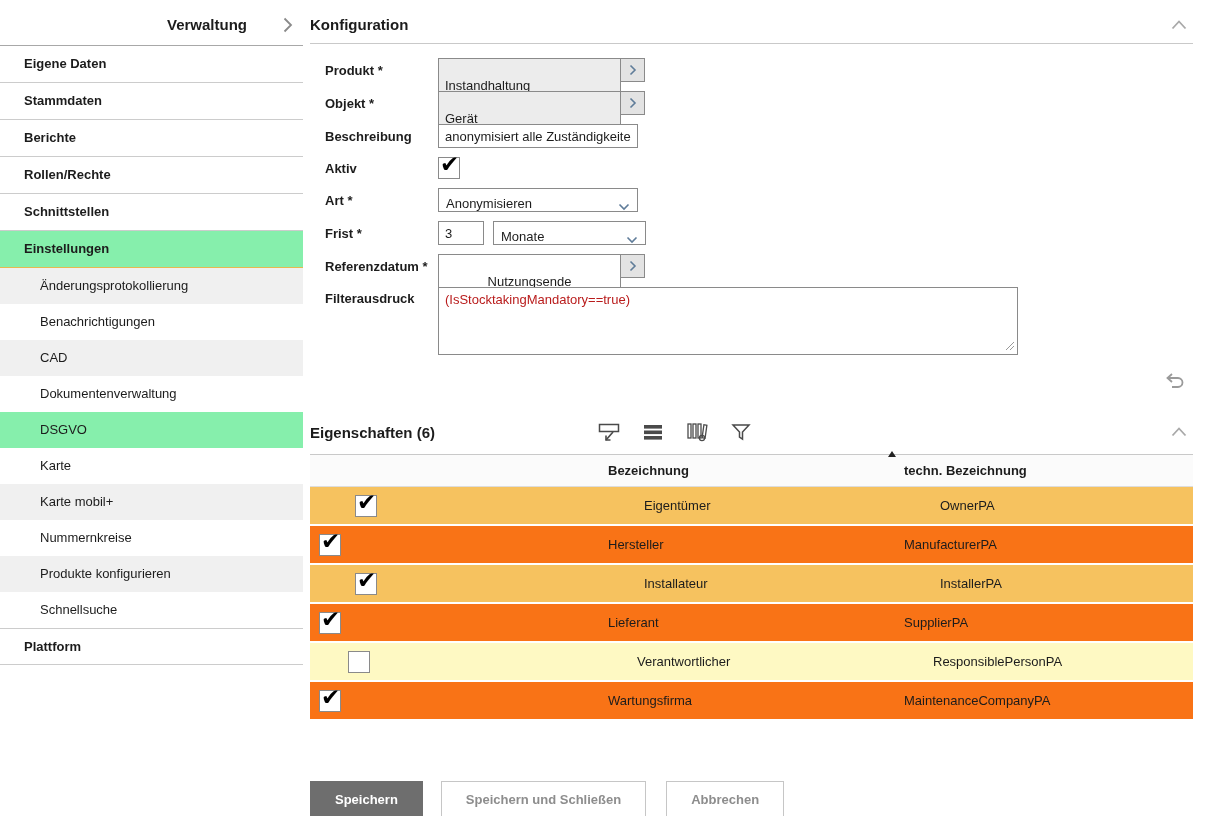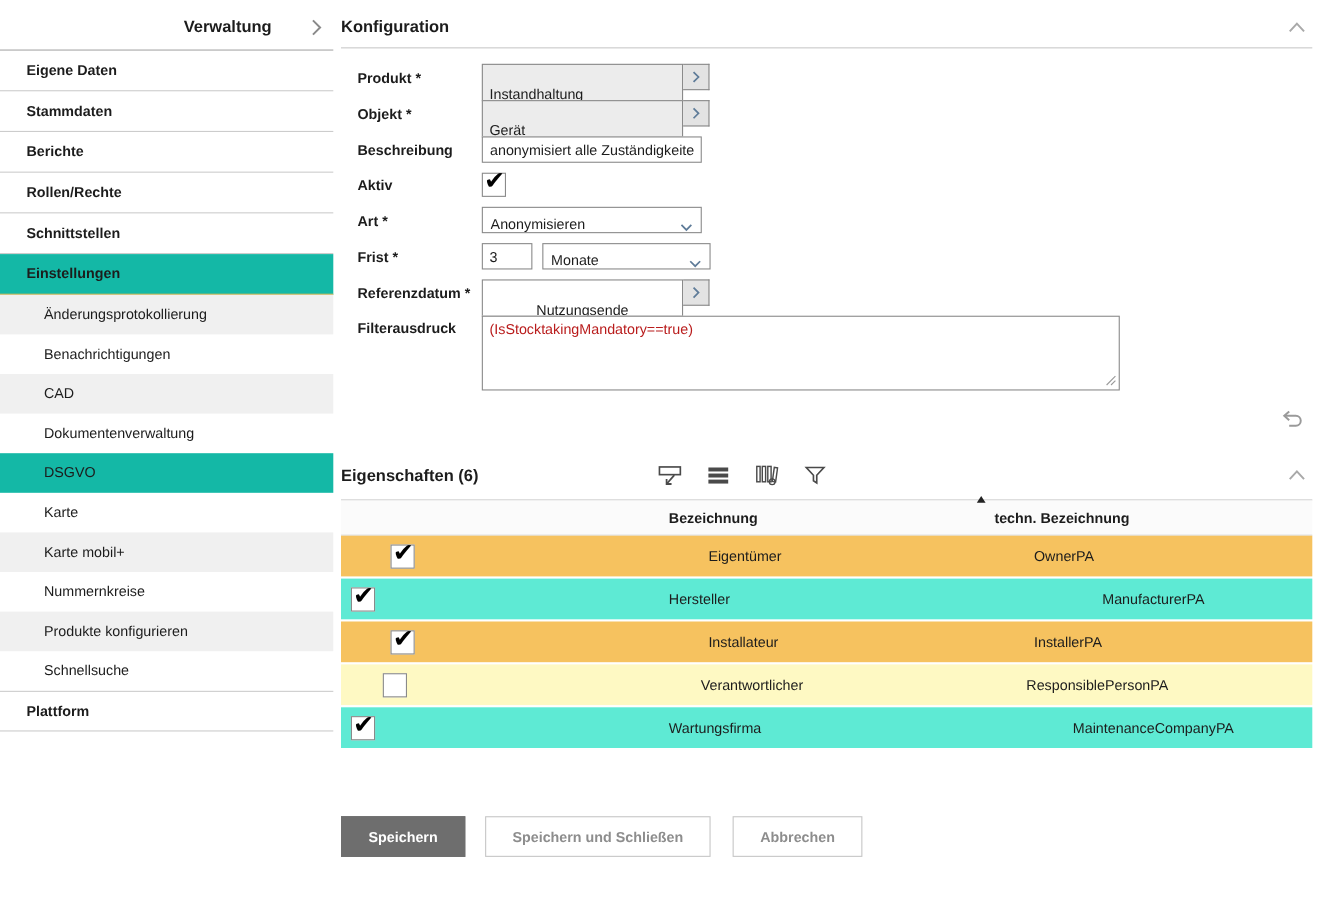--- a/index.html
+++ b/index.html
@@ -20,21 +20,21 @@
     cursor:pointer;
     gap:36px;
   }
   .sb-item { cursor:pointer; }
   .sb-item.top {
     height:37px; line-height:36px; padding-left:24px;
     font-weight:bold; border-bottom:1px solid #ccc;
   }
   .sb-item.sub { height:36px; line-height:36px; padding-left:40px; }
   .sb-item.alt { background:#f0f0f0; }
-  .sb-item.active { background:#14b8a6; }
+  .sb-item.active { background:#86efac; }
   .sb-item.top.active { border-bottom-color:#e8b850; }
   .sb-item.plattform { border-top:1px solid #ccc; }
 
   
   .main { flex:1; padding:10px 14px 0 7px; }
   .panel-header {
     display:flex; align-items:center;
     border-bottom:1px solid #c9c9c9; padding:6px 0 10px;
   }
   .ptitle { font-size:15px; font-weight:bold; }
@@ -104,21 +104,21 @@
   .col-bez { width:296px; flex:none; display:flex; }
   .col-tech { flex:1; }
   .thead .col-bez, .thead .col-tech { font-weight:bold; cursor:pointer; }
   .sort {
     width:0; height:0; margin-left:auto; margin-right:8px; margin-top:-12px;
     border-left:4px solid transparent; border-right:4px solid transparent;
     border-bottom:6px solid #222;
   }
   .trow { display:flex; align-items:center; height:37px; margin-bottom:2px; cursor:pointer; }
   .trow.sel-a { background:#f6c25f;padding-left:36px; }
-  .trow.sel-b { background:#5eead4;text-align:center; }
+  .trow.sel-b { background:#f97316; }
   .trow.unsel { background:#fef9c3;padding-left:29px; }
 
   
   .actions { display:flex; margin-top:62px; padding-bottom:12px; }
   .btn {
     height:37px; padding:0 24px; font-family:inherit;
     font-size:13px; font-weight:bold; cursor:pointer;
   }
   .btn.primary { background:#6e6e6e; color:#fff; border:1px solid #6e6e6e; margin-right:18px; }
   .btn.secondary { background:#fff; color:#8d8d8d; border:1px solid #c6c6c6; margin-right:20px; }
@@ -330,20 +330,29 @@
         </div>
         <div class="trow sel-a">
           <div class="col-check">
               <div class="checkbox checked"></div>
             </div>
           <div class="col-bez">
               <span>Installateur</span>
             </div>
           <div class="col-tech"><span>InstallerPA</span></div>
         </div>
+        <div class="trow sel-b">
+          <div class="col-check">
+              <div class="checkbox checked"></div>
+            </div>
+          <div class="col-bez">
+              <span>Lieferant</span>
+            </div>
+          <div class="col-tech"><span>SupplierPA</span></div>
+        </div>
         <div class="trow unsel">
           <div class="col-check">
               <div class="checkbox"></div>
             </div>
           <div class="col-bez">
               <span>Verantwortlicher</span>
             </div>
           <div class="col-tech"><span>ResponsiblePersonPA</span></div>
         </div>
         <div class="trow sel-b">

